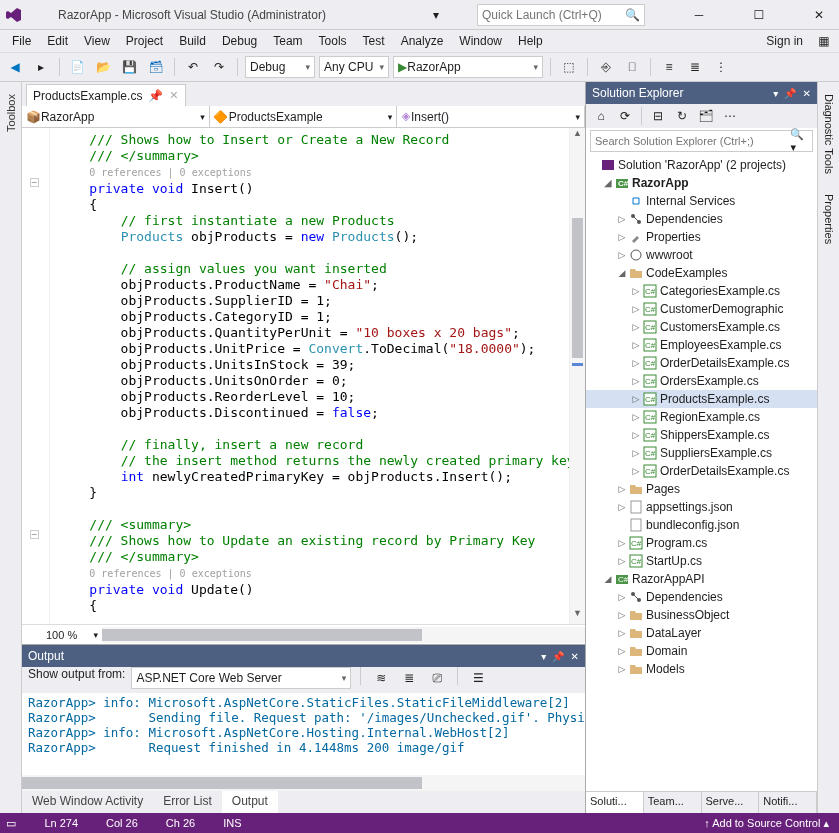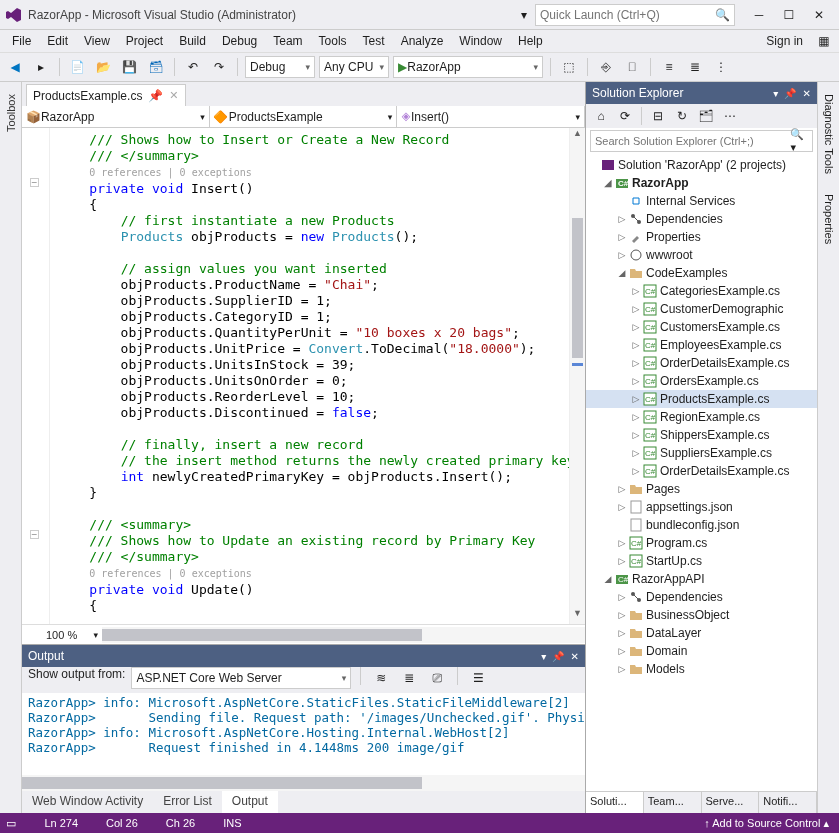--- a/index.html
+++ b/index.html
@@ -1,21 +1,21 @@
 <!DOCTYPE html>
 <html><head>
 <meta charset="utf-8">
 <style>
   * { box-sizing: border-box; margin: 0; padding: 0; }
   body { font-family: "Segoe UI", Tahoma, sans-serif; font-size: 12px; background: #eee; width:839px; height:833px; overflow:hidden; color:#1e1e1e;}
-  .titlebar { display:flex; align-items:center; background:#eeeef2; height:30px; padding:0 6px; border-bottom:1px solid #ccc;}
+  .titlebar { display:flex; align-items:center; background:#eeeef2; height:30px; padding:0 6px; border-bottom:1px solid #ccc;gap:30px;}
   .titlebar .vs-icon { width:16px; height:16px; margin-right:6px; display:inline-flex;}
   .titlebar .title { flex:0 0 auto; font-size:12px; color:#444;}
   .titlebar .spacer { flex:1;}
-  .titlebar .quick { display:flex; align-items:center; border:1px solid #ccc; height:22px; width:200px; margin-right:8px; padding:0 4px; background:#fff;}
+  .titlebar .quick { display:flex; align-items:center; border:1px solid #ccc; height:22px; width:168px; margin-right:8px; padding:0 4px; background:#fff;}
   .titlebar .quick input { border:none; outline:none; font-size:12px; width:100%; color:#888;}
   .titlebar .wbtn { width:28px; height:22px; display:flex; align-items:center; justify-content:center; margin-left:2px;}
   .menubar { display:flex; align-items:center; background:#eeeef2; height:22px; padding:0 4px; font-size:12px;}
   .menubar span { padding:2px 8px;}
   .menubar .signin { margin-left:auto; padding-right:10px;}
   .toolbar { display:flex; align-items:center; height:30px; background:#eeeef2; border-top:1px solid #ddd; border-bottom:1px solid #ccc; padding:0 4px; gap:4px;}
   .tbtn { width:22px; height:22px; display:flex; align-items:center; justify-content:center;}
   .sep { width:1px; height:18px; background:#ccc; margin:0 3px;}
   .combo { display:flex; align-items:center; border:1px solid #ccc; height:22px; background:#fff; padding:0 4px; font-size:12px; min-width:70px;}
   .combo .arrow { margin-left:auto; font-size:9px; color:#666;}

